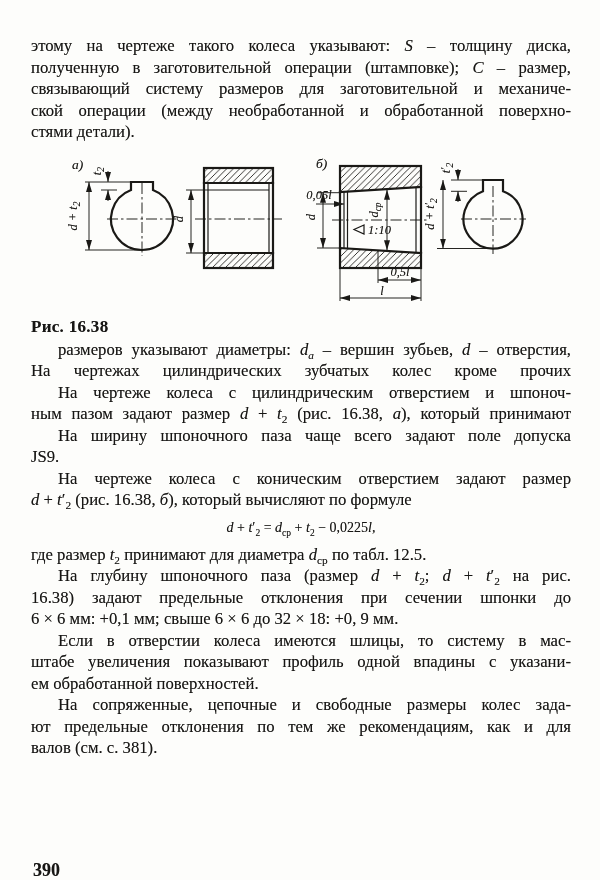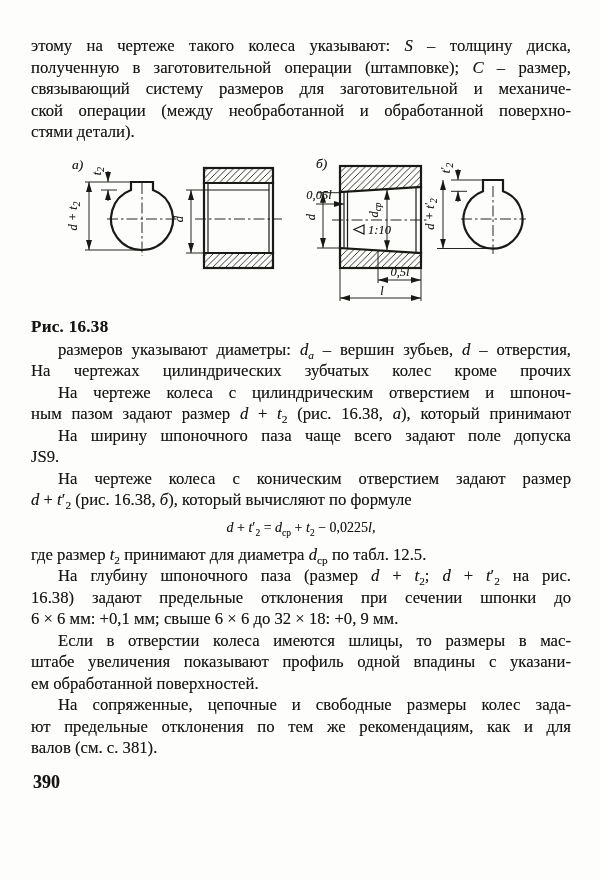--- a/index.html
+++ b/index.html
@@ -13,21 +13,21 @@
   .line{
     font-size:16.7px;height:21.5px;line-height:21.5px;
     text-align:justify;text-align-last:justify;white-space:normal;
   }
   .line.last{text-align-last:left;}
   .para.indent .line:first-child{text-indent:27px;}
   sub{font-size:68%;}
   .figure-wrap{margin-top:7px;}
   .caption{font-weight:bold;text-align:left;font-size:17px;height:25px;line-height:25px;letter-spacing:.3px;}
   .formula{text-align:center;font-size:14px;height:24px;line-height:24px;margin:5px 0 4px 0;}
-  .pagenum{position:absolute;left:33px;top:772px;font-weight:bold;font-size:18px;}
+  .pagenum{position:absolute;left:33px;top:860px;font-weight:bold;font-size:18px;}
   
   .c2{stroke:#1a1916;stroke-width:2.2;fill:none;stroke-linecap:square;}
   .c1{stroke:#1a1916;stroke-width:1.2;fill:none;}
   .ext{stroke:#1a1916;stroke-width:.95;fill:none;}
   .dim{stroke:#1a1916;stroke-width:.95;fill:none;marker-start:url(#arr);marker-end:url(#arr);}
   .dimE{stroke:#1a1916;stroke-width:.95;fill:none;marker-end:url(#arr);}
   .dimS{stroke:#1a1916;stroke-width:.95;fill:none;marker-start:url(#arr);}
   .cl{stroke:#1a1916;stroke-width:.95;fill:none;stroke-dasharray:11 3 2.5 3;}
   .hatch{fill:url(#h);stroke:none;}
   .flab{font-family:"Liberation Serif",serif;font-style:italic;font-size:12.5px;fill:#1a1916;}
@@ -165,21 +165,21 @@
     <div>
         <div class="para">
           <div class="line last">где размер <i>t</i><sub>2</sub> принимают для диаметра <i>d</i><sub>ср</sub> по табл. 12.5.</div>
         </div>
         <div class="para indent">
           <div class="line">На глубину шпоночного паза (размер <i>d</i> + <i>t</i><sub>2</sub>; <i>d</i> + <i>t</i>′<sub>2</sub> на рис.</div>
           <div class="line">16.38) задают предельные отклонения при сечении шпонки до</div>
           <div class="line last">6 × 6 мм: +0,1 мм; свыше 6 × 6 до 32 × 18: +0, 9 мм.</div>
         </div>
         <div class="para indent">
-          <div class="line">Если в отверстии колеса имеются шлицы, то размеры в мас-</div>
+          <div class="line">Если в отверстии колеса имеются шлицы, то систему в мас-</div>
           <div class="line">штабе увеличения показывают профиль одной впадины с указани-</div>
           <div class="line last">ем обработанной поверхностей.</div>
         </div>
         <div class="para indent">
           <div class="line">На сопряженные, цепочные и свободные размеры колес зада-</div>
           <div class="line">ют предельные отклонения по тем же рекомендациям, как и для</div>
           <div class="line last">валов (см. с. 381).</div>
         </div>
       </div>
 

